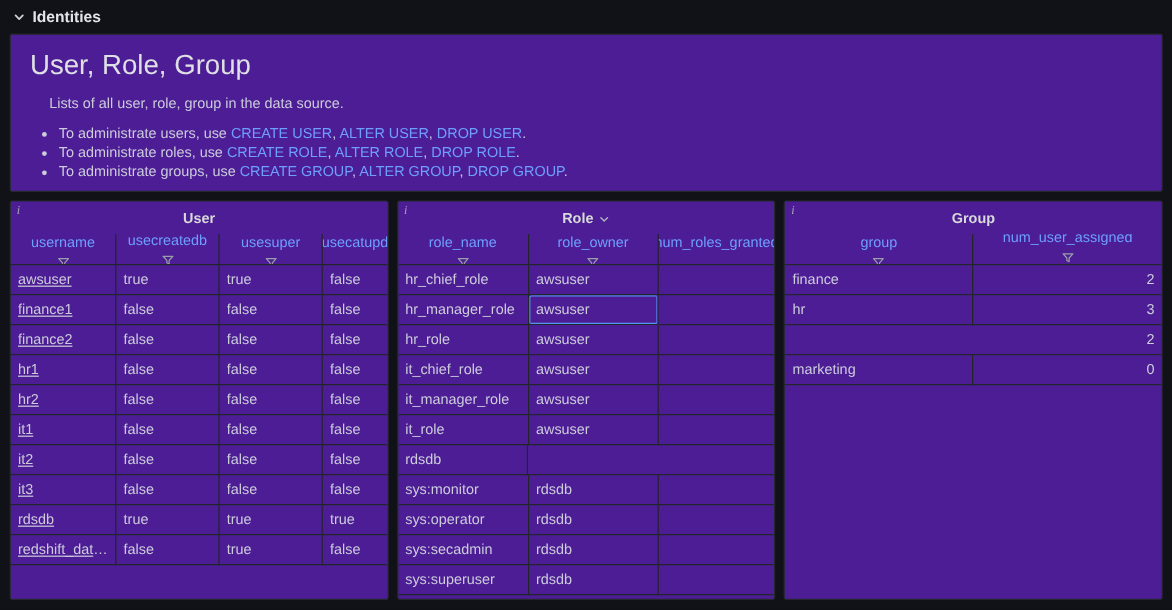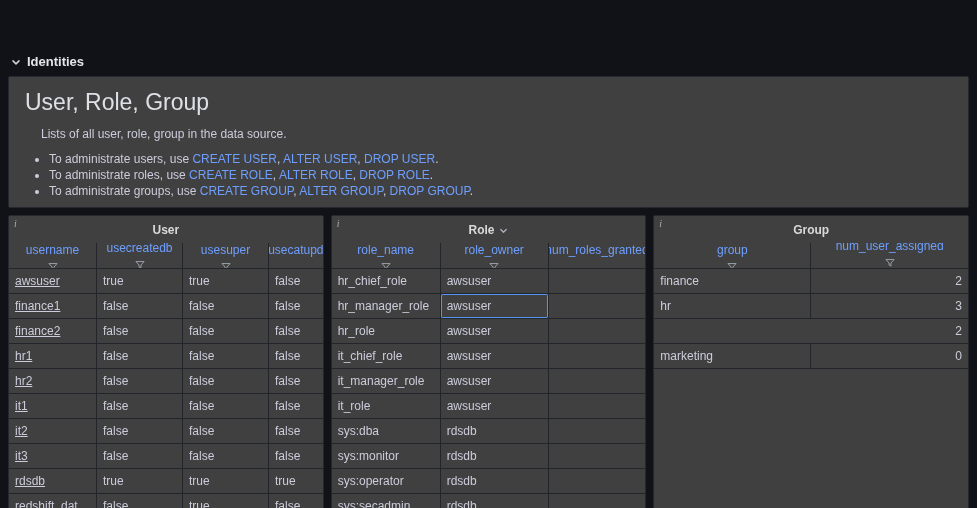--- a/index.html
+++ b/index.html
@@ -8,27 +8,27 @@
     width:977px; height:508px; overflow:hidden;
     background:#111217; color:#ccccdc;
     font-family:"Liberation Sans","DejaVu Sans",sans-serif;
   }
   .page { width:977px; height:508px; overflow:hidden; }
 
   
   .row-header {
     display:flex; align-items:center; gap:5px;
     padding:6px 8px 4px 10px; cursor:pointer;
-    font-size:13px; font-weight:700; color:#e4e5ea;margin-top:48px;
+    font-size:13px; font-weight:700; color:#e4e5ea;
   }
   .row-chevron { display:inline-flex; color:#d0d1d8; margin-top:1px; }
 
   
   .text-panel, .panel {
-    background:#404040; border:1px solid #25282e; border-radius:2px;
+    background:#4c1d95; border:1px solid #25282e; border-radius:2px;
   }
 
   
   .text-panel { margin:3px 8px 7px 8px; height:132px; padding:8px 16px 10px; overflow:hidden; }
   .tp-title { margin:4px 0 11px; font-size:23px; font-weight:400; color:#dfe0e6; }
   .tp-sub { margin:0 16px 10px; font-size:12px; }
   .tp-bullets { margin:2px 0 0; padding-left:24px; font-size:12px; line-height:16px; }
   .tp-bullets li { margin:0; }
   a.link { color:#6e9fff; text-decoration:none; cursor:pointer;margin-top:16px; }
 
@@ -255,21 +255,20 @@
             <div class="tcell bcell c0">it_manager_role</div>
             <div class="tcell bcell c1">awsuser</div>
             <div class="tcell bcell c2"></div>
           </div>
           <div class="trow">
             <div class="tcell bcell c0">it_role</div>
             <div class="tcell bcell c1">awsuser</div>
             <div class="tcell bcell c2"></div>
           </div>
           <div class="trow">
-            <div class="tcell bcell c0">sys:dba</div>
             <div class="tcell bcell c1">rdsdb</div>
             <div class="tcell bcell c2"></div>
           </div>
           <div class="trow">
             <div class="tcell bcell c0">sys:monitor</div>
             <div class="tcell bcell c1">rdsdb</div>
             <div class="tcell bcell c2"></div>
           </div>
           <div class="trow">
             <div class="tcell bcell c0">sys:operator</div>

